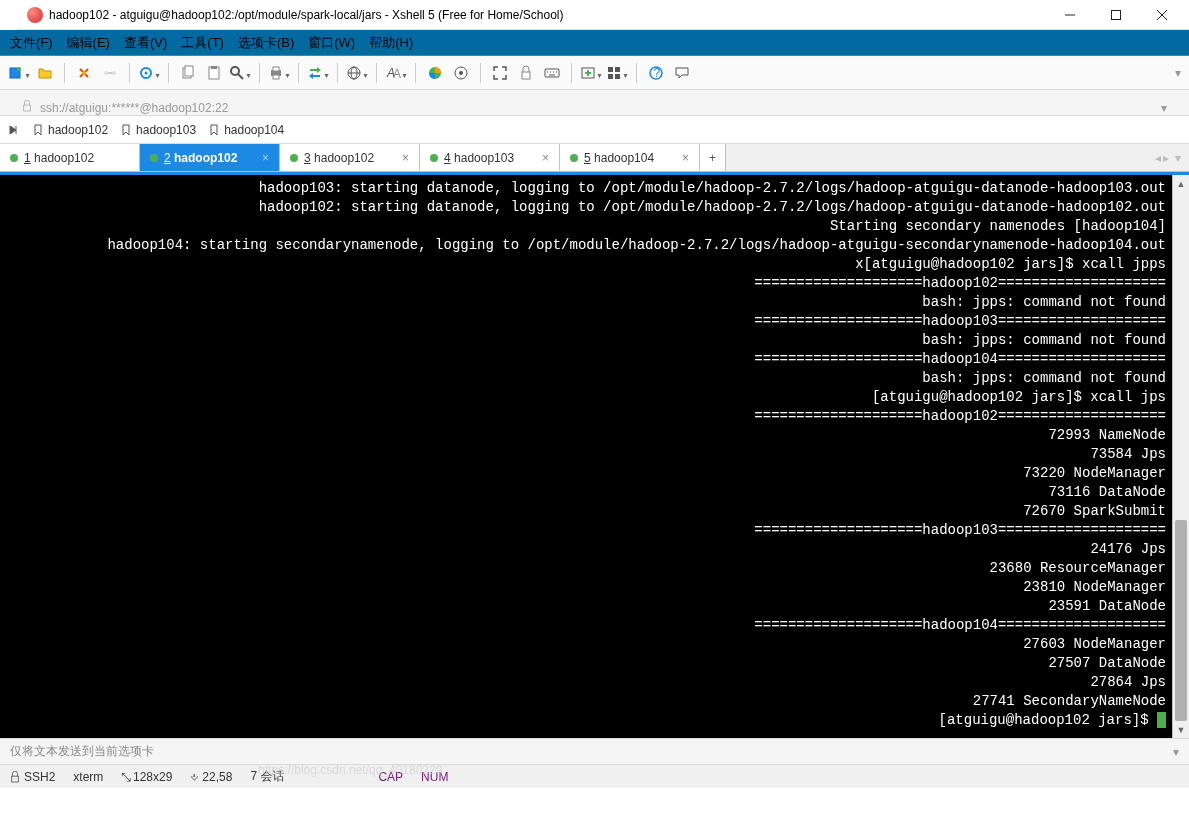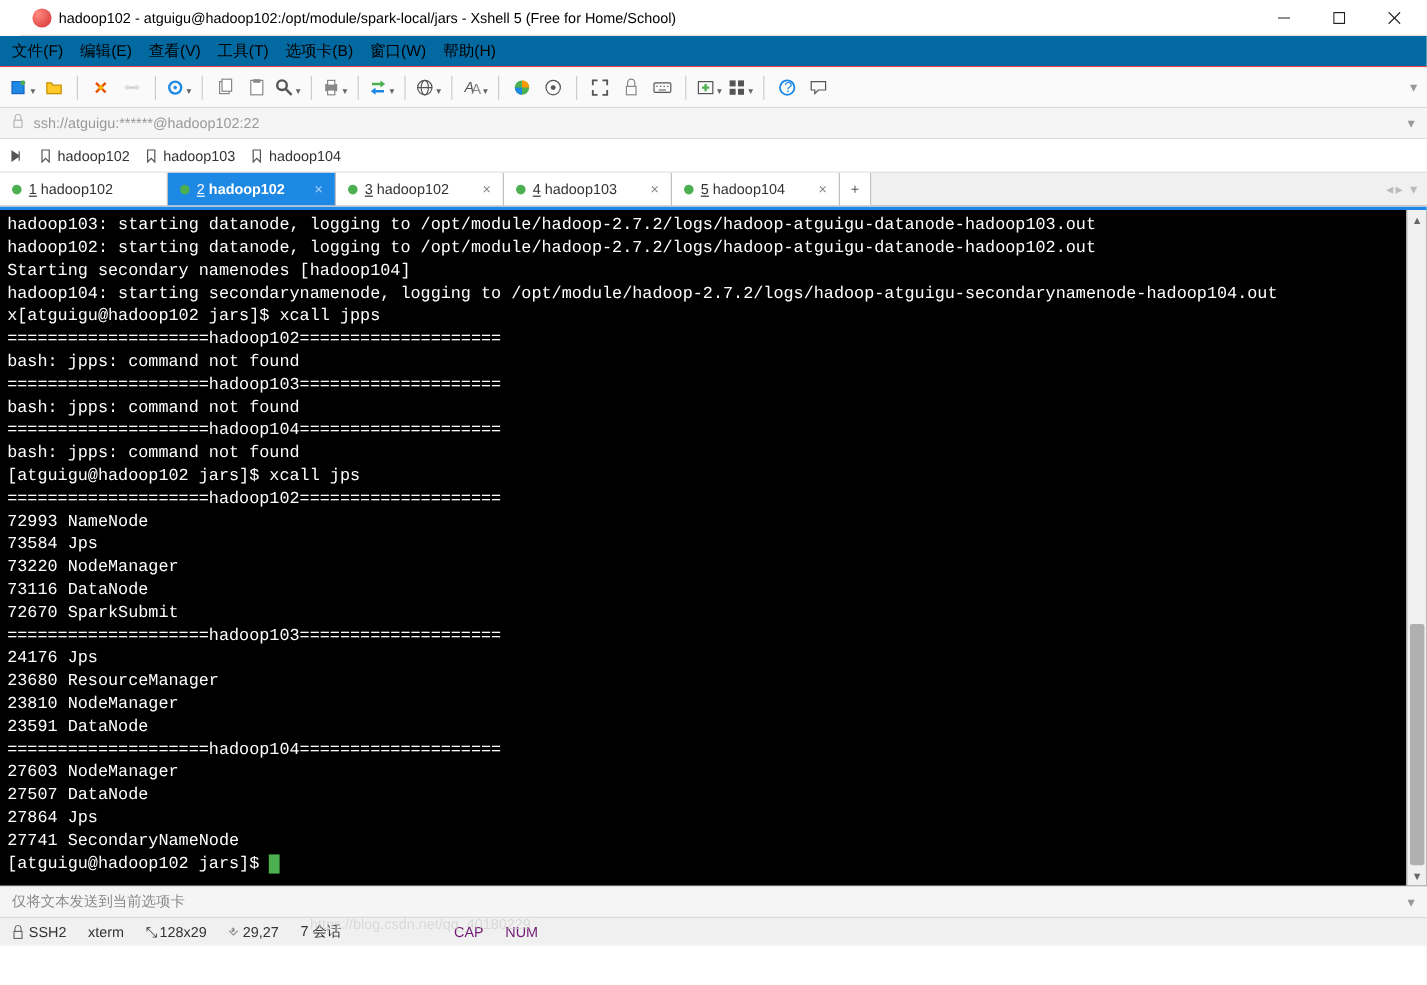--- a/index.html
+++ b/index.html
@@ -14,39 +14,39 @@
 
 .menubar { height: 26px; background: #0369a1; display: flex; align-items: center; padding: 0 10px; gap: 14px; border-bottom: 1px solid #ef4444; }
 .menubar .menu-item { color: #000; font-size: 13px; cursor: default; }
 
 .toolbar { height: 34px; background: #fafafa; display: flex; align-items: center; padding: 0 8px; gap: 4px; border-bottom: 1px solid #dadada; }
 .toolbar .tb-btn { width: 22px; height: 22px; display: flex; align-items: center; justify-content: center; color: #555; }
 .toolbar .tb-sep { width: 1px; height: 20px; background: #ccc; margin: 0 4px; }
 .toolbar .drop::after { content: "▾"; font-size: 8px; margin-left: 1px; color: #666; position: relative; top: 3px; }
 .toolbar svg { width: 16px; height: 16px; }
 
-.addressbar { height: 26px; background: #f5f5f5; display: flex; align-items: center; padding: 0 10px; gap: 8px; border-bottom: 1px solid #dadada; color: #999; }
+.addressbar { height: 26px; background: #f5f5f5; display: flex; align-items: flex-end; padding: 0 22px; gap: 8px; border-bottom: 1px solid #dadada; color: #999; }
 .addressbar .lock-icon svg { width: 10px; height: 12px; }
 .addressbar .drop-end { margin-left: auto; color: #999; }
 
 .quickbar { height: 28px; background: #fff; display: flex; align-items: center; padding: 0 8px; gap: 12px; border-bottom: 1px solid #dadada; }
 .quickbar .qitem { display: flex; align-items: center; gap: 4px; color: #333; }
 .quickbar svg { width: 12px; height: 12px; }
 
 .tabs { height: 28px; background: #f0f0f0; display: flex; align-items: stretch; border-bottom: 1px solid #c0c0c0; position: relative; }
 .tabs .tab { display: flex; align-items: center; padding: 0 10px; border-right: 1px solid #c0c0c0; gap: 6px; background: #fff; color: #333; cursor: default; min-width: 140px; }
 .tabs .tab.active { background: #1e88e5; color: #ffffff; }
 .tabs .tab .dot { width: 8px; height: 8px; border-radius: 50%; background: #4caf50; flex: none; }
 .tabs .tab .close { margin-left: auto; opacity: .6; }
 .tabs .addtab { width: 26px; display: flex; align-items: center; justify-content: center; color: #555; border-right: 1px solid #c0c0c0; background: #fff; }
 .tabs .tab-arrows { margin-left: auto; display: flex; align-items: center; color: #bbb; padding-right: 8px; gap: 2px; }
 
 .terminal-wrapper { position: relative; height: 563px; background: #000; }
 .terminal { width: calc(100% - 17px); height: 100%; overflow: hidden; padding: 4px 6px; }
-.terminal pre { font-family: "Consolas", "Courier New", monospace; font-size: 14px; line-height: 19px; color: #fff; white-space: pre; }
+.terminal pre { font-family: "Consolas", "Courier New", monospace; font-size: 14px; line-height: 19px; color: #fff; white-space: pre; text-align: right; }
 .terminal .cursor { display: inline-block; width: 9px; height: 16px; background: #4caf50; vertical-align: text-bottom; }
 .scrollbar { position: absolute; right: 0; top: 0; width: 17px; height: 100%; background: #f0f0f0; border-left: 1px solid #c0c0c0; display: flex; flex-direction: column; }
 .scrollbar .arrow { height: 17px; display:flex; align-items:center; justify-content:center; color:#666; font-size:9px; }
 .scrollbar .track { flex: 1; position: relative; }
 .scrollbar .thumb { position: absolute; left: 2px; right: 2px; border-radius: 2px; }
 
 .topbar-blue { height: 3px; background: #1e88e5; }
 
 .bottombar1 { height: 26px; background: #f5f5f5; border-top: 1px solid #dadada; display: flex; align-items: center; padding: 0 10px; color: #888; }
 .bottombar2 { height: 24px; background: #f0f0f0; border-top: 1px solid #dadada; display: flex; align-items: center; padding: 0 10px; gap: 18px; color: #333; font-size: 12px; }
@@ -364,21 +364,21 @@
       </svg>
       <span>SSH2</span>
     </span>
   <span>xterm</span>
   <span class="seg">
       <span style="letter-spacing:-2px">⤡</span> 
       <span>128x29</span>
     </span>
   <span class="seg">
       <span style="font-size:10px">⎀</span>
-      <span>29,27</span>
+      <span>22,58</span>
     </span>
   <span>7 会话</span>
   <span style="position:relative">
     <span style="position:absolute;right:-140px;bottom:0;color:#d0d0d0;font-size:12px;white-space:nowrap;opacity:.7">https://blog.csdn.net/qq_40180229</span>
   </span>
   <span style="width:40px"></span>
   <span class="dim">CAP</span>
   <span class="dim">NUM</span>
 </div>
 

